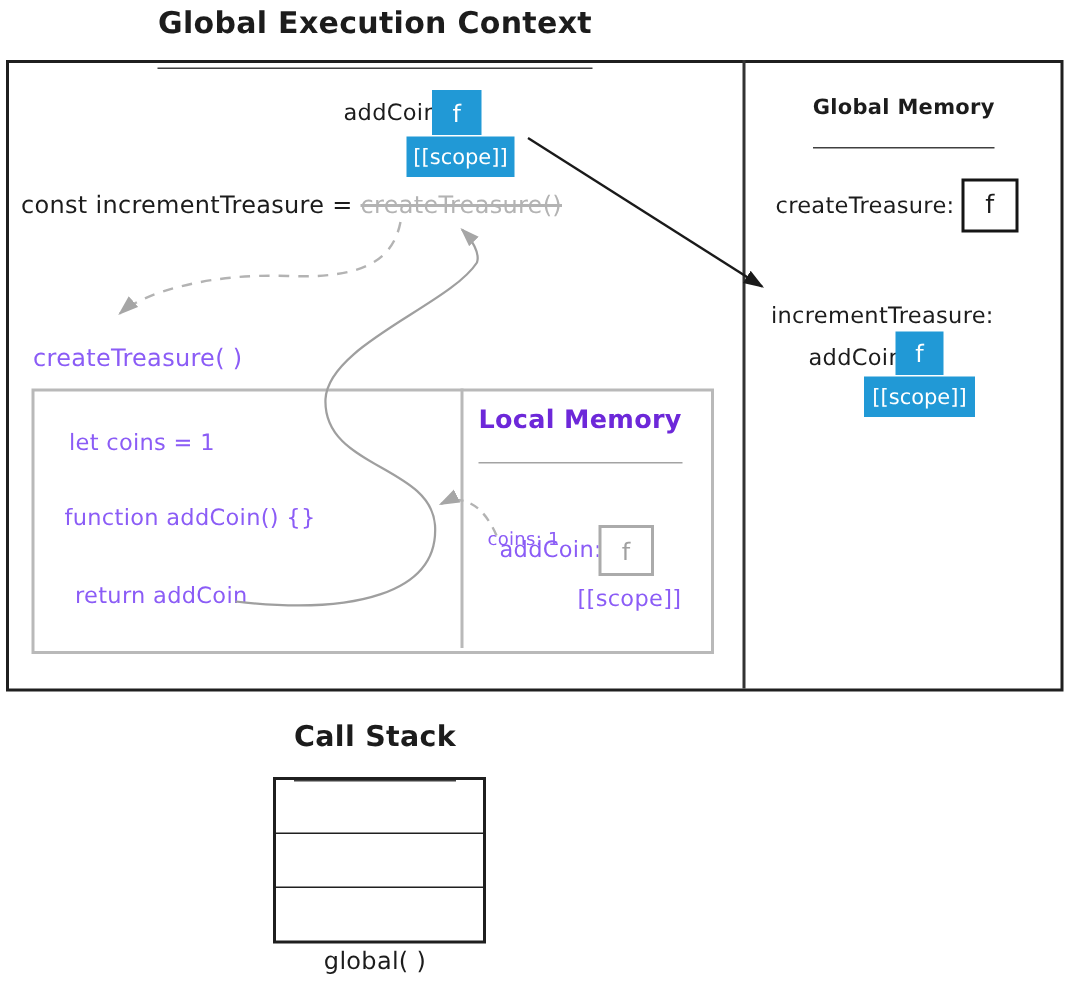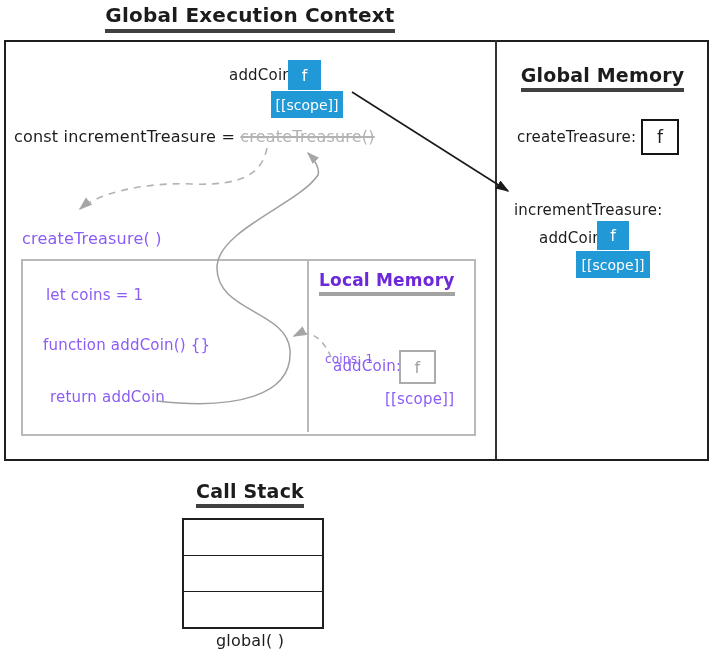--- a/index.html
+++ b/index.html
@@ -4,21 +4,21 @@
 <style>
   html,body{margin:0;padding:0;background:#ffffff;}
   #canvas{
     position:relative;width:712px;height:660px;background:#fff;overflow:hidden;
     font-family:"DejaVu Sans","Liberation Sans",sans-serif;color:#1c1c1c;
   }
   .abs{position:absolute;}
   .hand{font-weight:500;letter-spacing:0.2px;}
   .gray{color:#8b5cf6;}
   .title{
-    font-size:20px;font-weight:600;border-bottom:4px solid #404040;padding-bottom:2px;
+    font-size:20px;font-weight:600;border-bottom:1px solid #404040;padding-bottom:18px;
     white-space:nowrap;
   }
   .title.gray-t{border-bottom-color:#a3a3a3;color:#6d28d9;}
   .outer-box{left:4px;top:40px;width:701px;height:417px;border:2px solid #1f1f1f;}
   .v-divider{left:495px;top:40px;height:419px;width:0;border-left:2px solid #333;}
   .chip{
     background:var(--blue,#2199d6);color:#fff;display:flex;align-items:center;justify-content:center;
     font-weight:500;
   }
   .fbox-outline{
@@ -65,21 +65,21 @@
 
   <div class="abs" style="left:319px;top:270px;">
     <span class="title gray-t hand" style="font-size:17px;">Local Memory</span>
   </div>
   <div class="abs hand gray nowrap" style="left:325px;top:316px;font-size:12px;margin-top:36px;">coins: 1</div>
   <div class="abs hand gray nowrap" style="left:333px;top:357px;font-size:15px;">addCoin:</div>
   <div class="abs fbox-outline hand" style="left:399px;top:350px;width:33px;height:30px;border:2px solid #ababab;color:#a0a0a0;font-size:16px;">f</div>
   <div class="abs hand gray nowrap" style="left:385px;top:390px;font-size:15px;">[[scope]]</div>
 
   <div class="abs center-wrap" style="left:495px;top:64px;width:215px;">
-    <span class="title hand" style="font-size:19px;">Global Memory</span>
+    <span class="title hand" style="font-size:14px;">Global Memory</span>
   </div>
   <div class="abs hand nowrap" style="left:517px;top:128px;font-size:15px;">createTreasure:</div>
   <div class="abs fbox-outline hand" style="left:641px;top:119px;width:34px;height:32px;border:2px solid #151515;font-size:17px;">f</div>
   <div class="abs hand nowrap" style="left:514px;top:201px;font-size:15px;">incrementTreasure:</div>
   <div class="abs hand nowrap" style="left:539px;top:229px;font-size:15px;">addCoin</div>
   <div class="abs chip" style="left:597px;top:221px;width:32px;height:29px;font-size:16px;">f</div>
   <div class="abs chip" style="left:576px;top:251px;width:74px;height:27px;font-size:14px;">[[scope]]</div>
 
   <div class="abs center-wrap" style="left:150px;top:480px;width:200px;">
     <span class="title hand" style="font-size:19px;text-align:right;">Call Stack</span>

